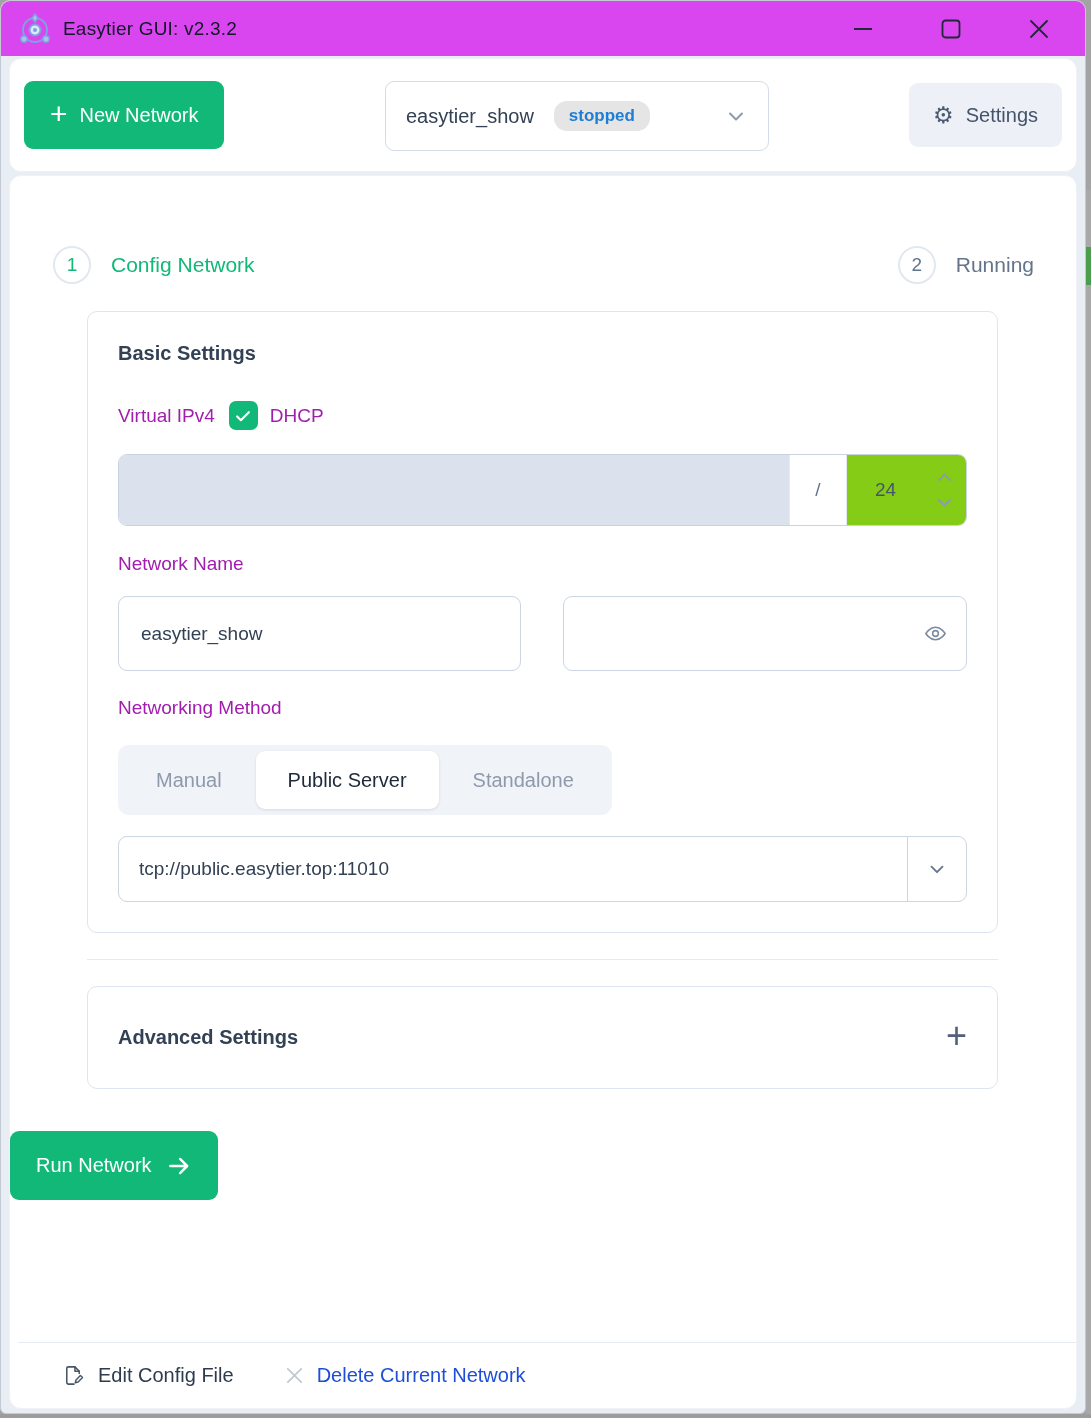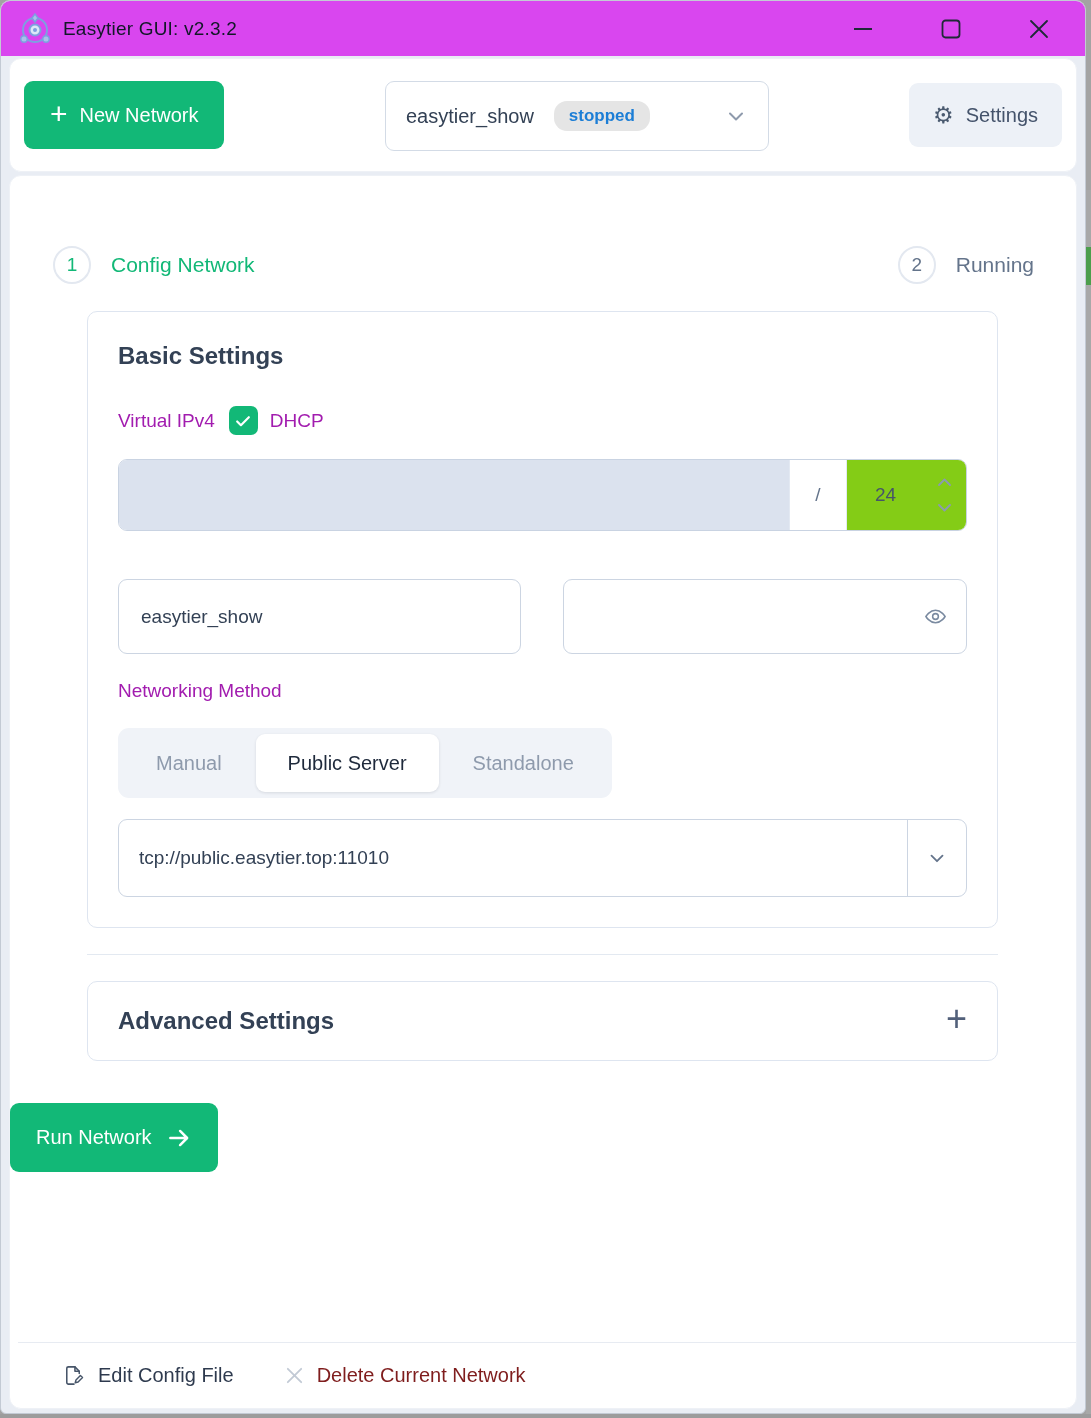--- a/index.html
+++ b/index.html
@@ -69,21 +69,21 @@
     font-size:19px; color:#64748b; background:#fff;
   }
   .step.active .step-circle { color:#12b877; }
   .step-label { margin-left:20px; font-size:21px; color:#64748b; }
   .step.active .step-label { color:#12b877; }
 
   .card {
     margin:27px 78px 0 77px; border:1px solid #dee5f0; border-radius:10px; background:#fff;
   }
   .card.basic { padding:30px; }
-  .card-title { font-size:24px; font-weight:700; color:#334155; }
+  .card-title { font-size:20px; font-weight:700; color:#334155; }
 
   .row-ipv4 { display:flex; align-items:center; margin-top:36px; }
   .label { font-size:19px; color:#a21caf; }
   .checkbox {
     width:29px; height:29px; background:#12b877; border-radius:7px;
     display:inline-flex; align-items:center; justify-content:center;
     margin:0 12px 0 14px; cursor:pointer;
   }
 
   .ip-group {
@@ -126,46 +126,46 @@
     margin-top:26px; display:inline-flex; align-items:center; background:#f0f3f8;
     border-radius:11px; padding:6px; gap:2px;
   }
   .seg {
     border:none; background:transparent; font-size:20px; color:#8e9aac;
     height:58px; padding:0 32px; border-radius:9px; cursor:pointer; font-family:inherit;
   }
   .seg.selected { background:#fff; color:#1e293b; box-shadow:0 1px 3px rgba(30,41,59,.12); }
 
   .server-select {
-    margin-top:21px; height:78px; border:1px solid #ccd5e2; border-radius:9px;
+    margin-top:21px; height:66px; border:1px solid #ccd5e2; border-radius:9px;
     display:flex; align-items:stretch; overflow:hidden; cursor:pointer; background:#fff;
   }
   .server-url { flex:1; display:flex; align-items:center; padding:0 20px; font-size:19px; color:#334155; }
   .dd-chevron {
     flex:0 0 59px; border-left:1px solid #ccd5e2; display:flex; align-items:center; justify-content:center;
   }
 
   .divider { height:1px; background:#e3e9f1; margin:26px 78px 0 77px; }
 
   .card.advanced {
-    height:80px; display:flex; align-items:center; justify-content:space-between;
+    height:103px; display:flex; align-items:center; justify-content:space-between;
     padding:0 30px; margin-top:26px; cursor:pointer;
   }
   .plus-thin { font-size:36px; font-weight:200; color:#52607a; line-height:1; margin-top:-4px; }
 
   .run-row { display:flex; justify-content:flex-start; margin-top:42px; }
   .btn-run { height:69px; gap:14px; font-size:20px; }
 
   .footer {
     position:absolute; left:8px; right:0; bottom:0; height:66px;
     border-top:1px solid #e7ebf2; display:flex; align-items:center; padding-left:44px;
   }
   .footer-btn { display:flex; align-items:center; gap:13px; font-size:20px; color:#2e3a4e; cursor:pointer; }
   .footer-btn + .footer-btn { margin-left:50px; }
-  .footer-btn.disabled { color:#7f1d1d; cursor:default;gap:12px; }
+  .footer-btn.disabled { color:#1d4ed8; cursor:default;gap:12px; }
 
   .bleed-strip { position:absolute; right:0; top:190px; bottom:0; width:5px; background:#a8a8a8; }
   .bleed-green { position:absolute; top:57px; height:38px; width:5px; background:#4c9e4c; }
   .bottom-edge { position:absolute; left:0; right:0; bottom:0; height:4px; background:#9c9c9c; }
 </style>
 </head>
 <body>
 
 <div class="stage">
   <div class="window">
@@ -257,20 +257,21 @@
                   <path d="M2 8l5.5-5.5L13 8" stroke="#8b9bb0" stroke-width="1.8" fill="none" stroke-linecap="round" stroke-linejoin="round"></path>
                 </svg>
               <svg width="15" height="10" viewBox="0 0 15 10">
                   <path d="M2 2l5.5 5.5L13 2" stroke="#8b9bb0" stroke-width="1.8" fill="none" stroke-linecap="round" stroke-linejoin="round"></path>
                 </svg>
             </span>
           </div>
         </div>
 
         <div class="two-col labels-row">
+          <span class="label col-l">Network Name</span>
         </div>
 
         <div class="two-col fields-row">
           <span class="col-l">
             <input class="text-input" value="easytier_show" style="">
           </span>
           <span class="secret-wrap">
             <input class="text-input" value="" style="">
             <button class="eye-btn">
               <svg width="23" height="23" viewBox="0 0 24 24" fill="none">

